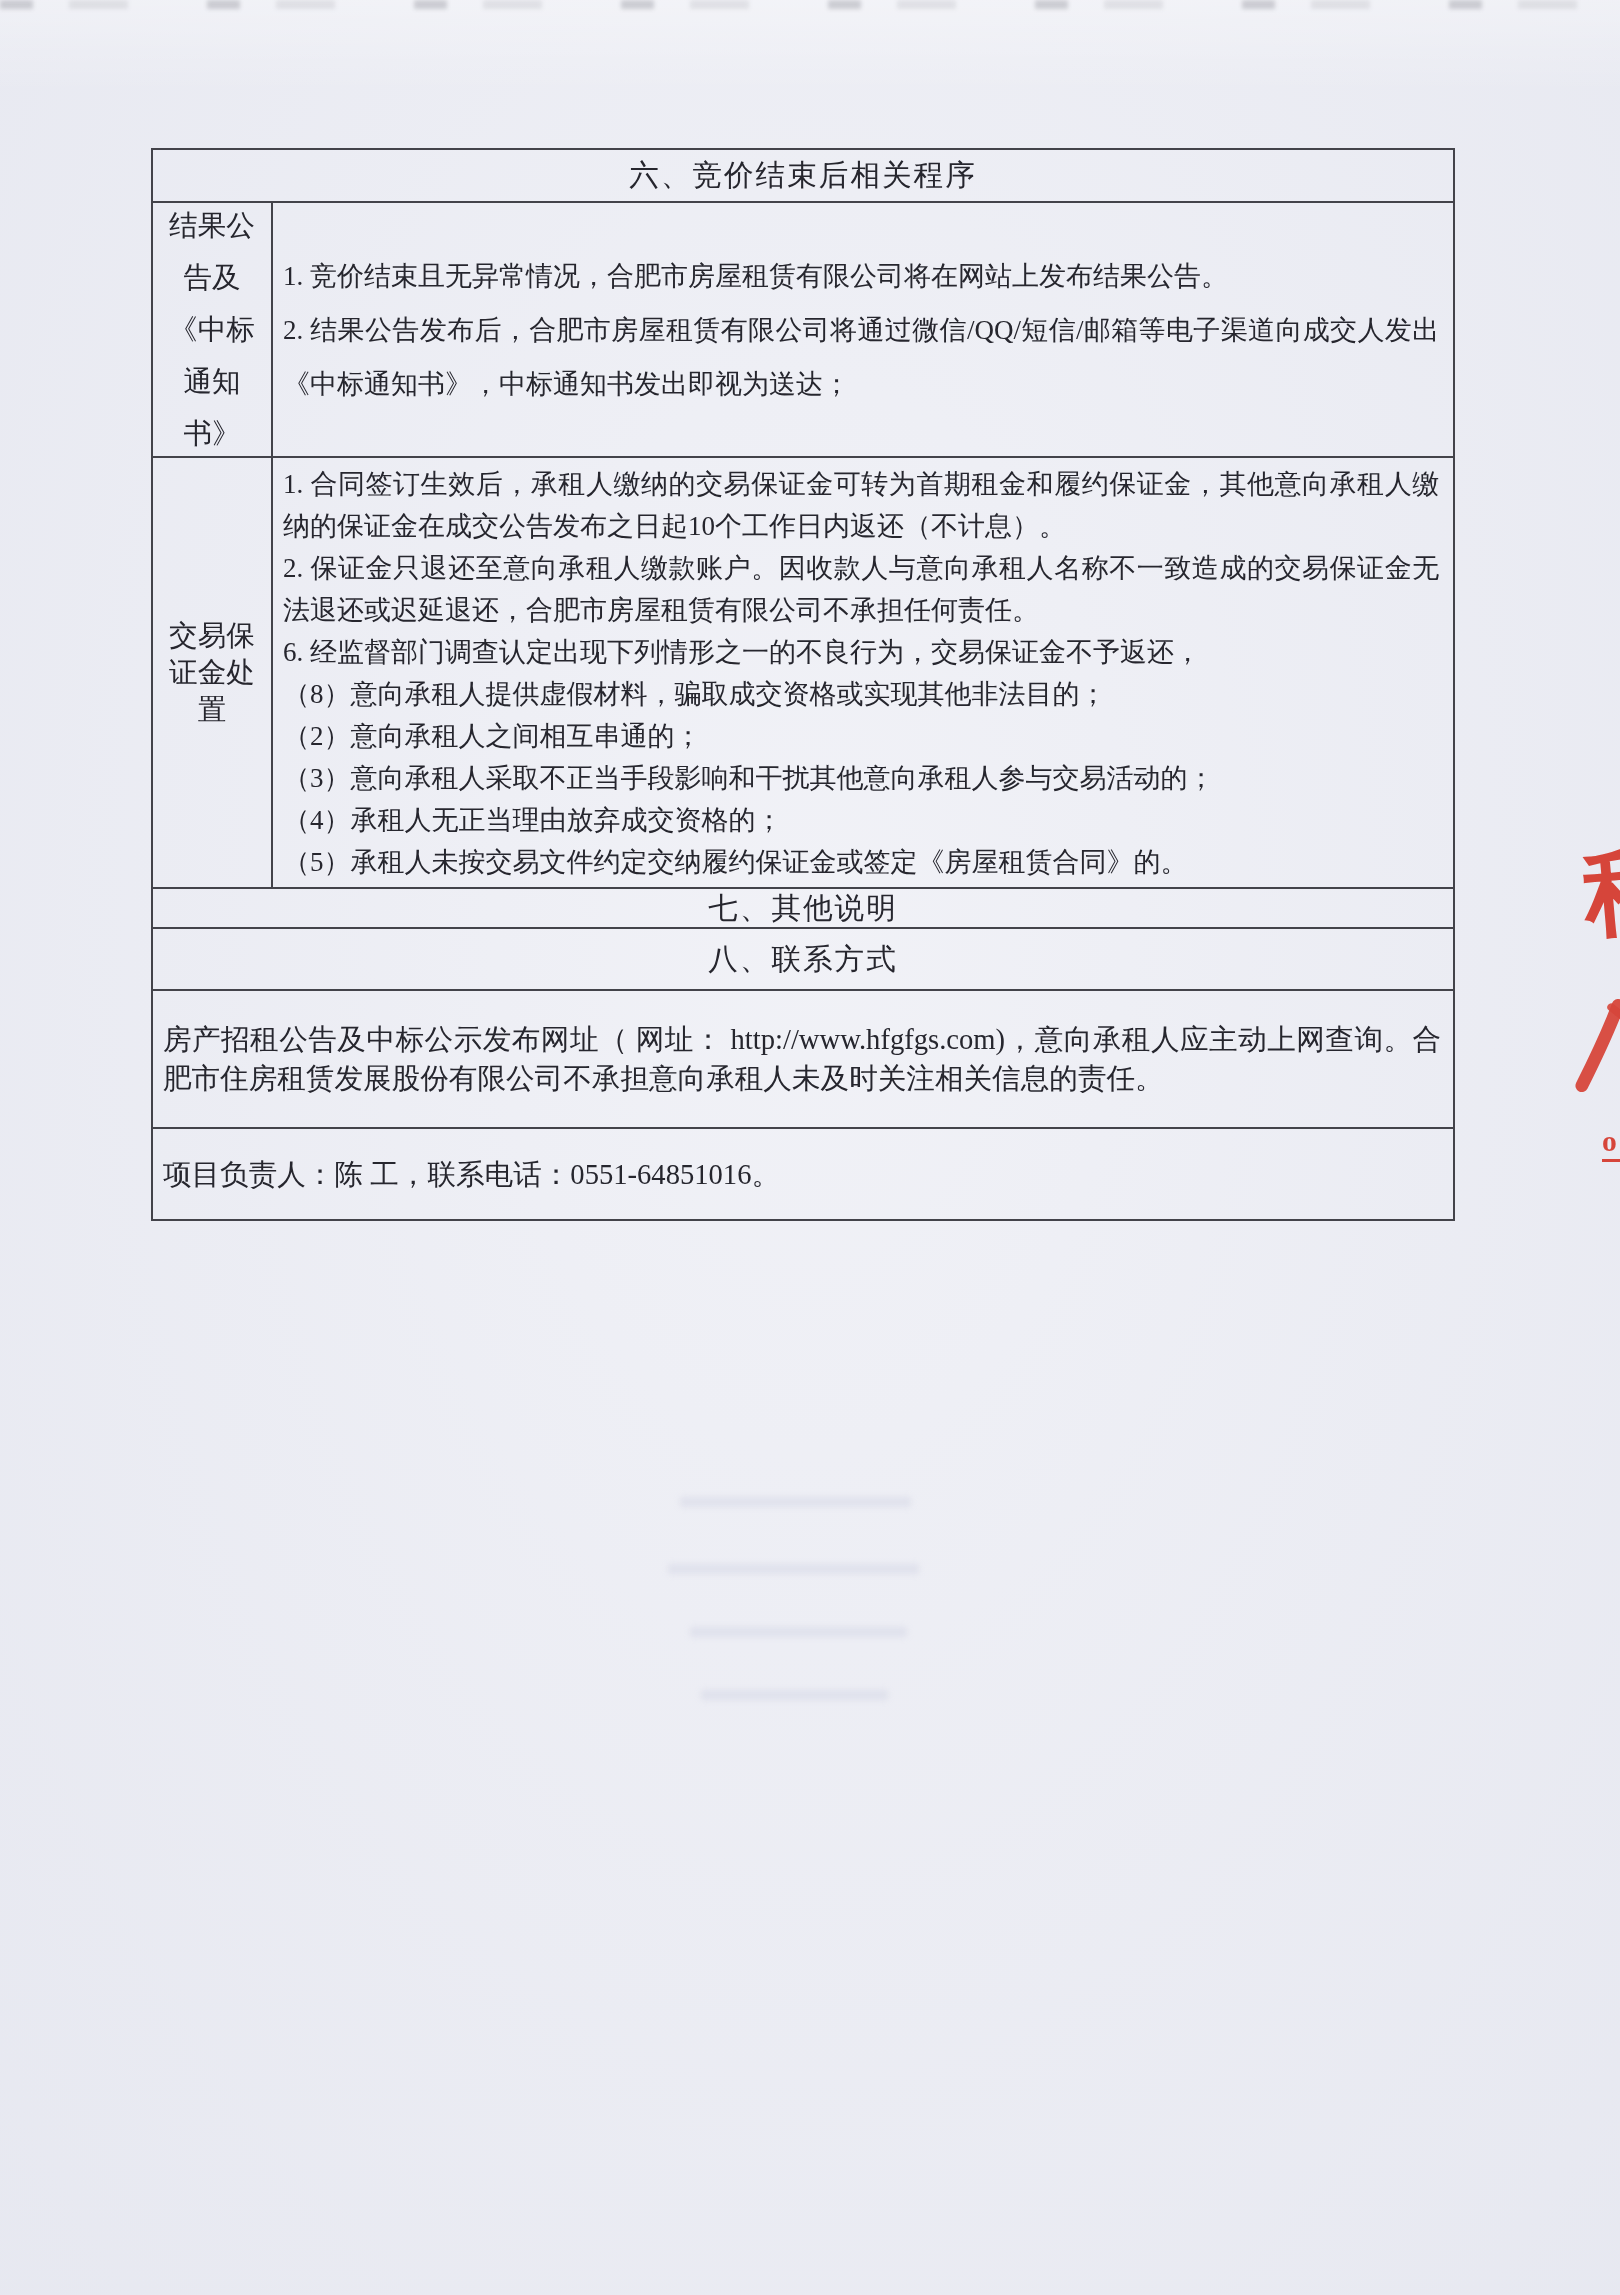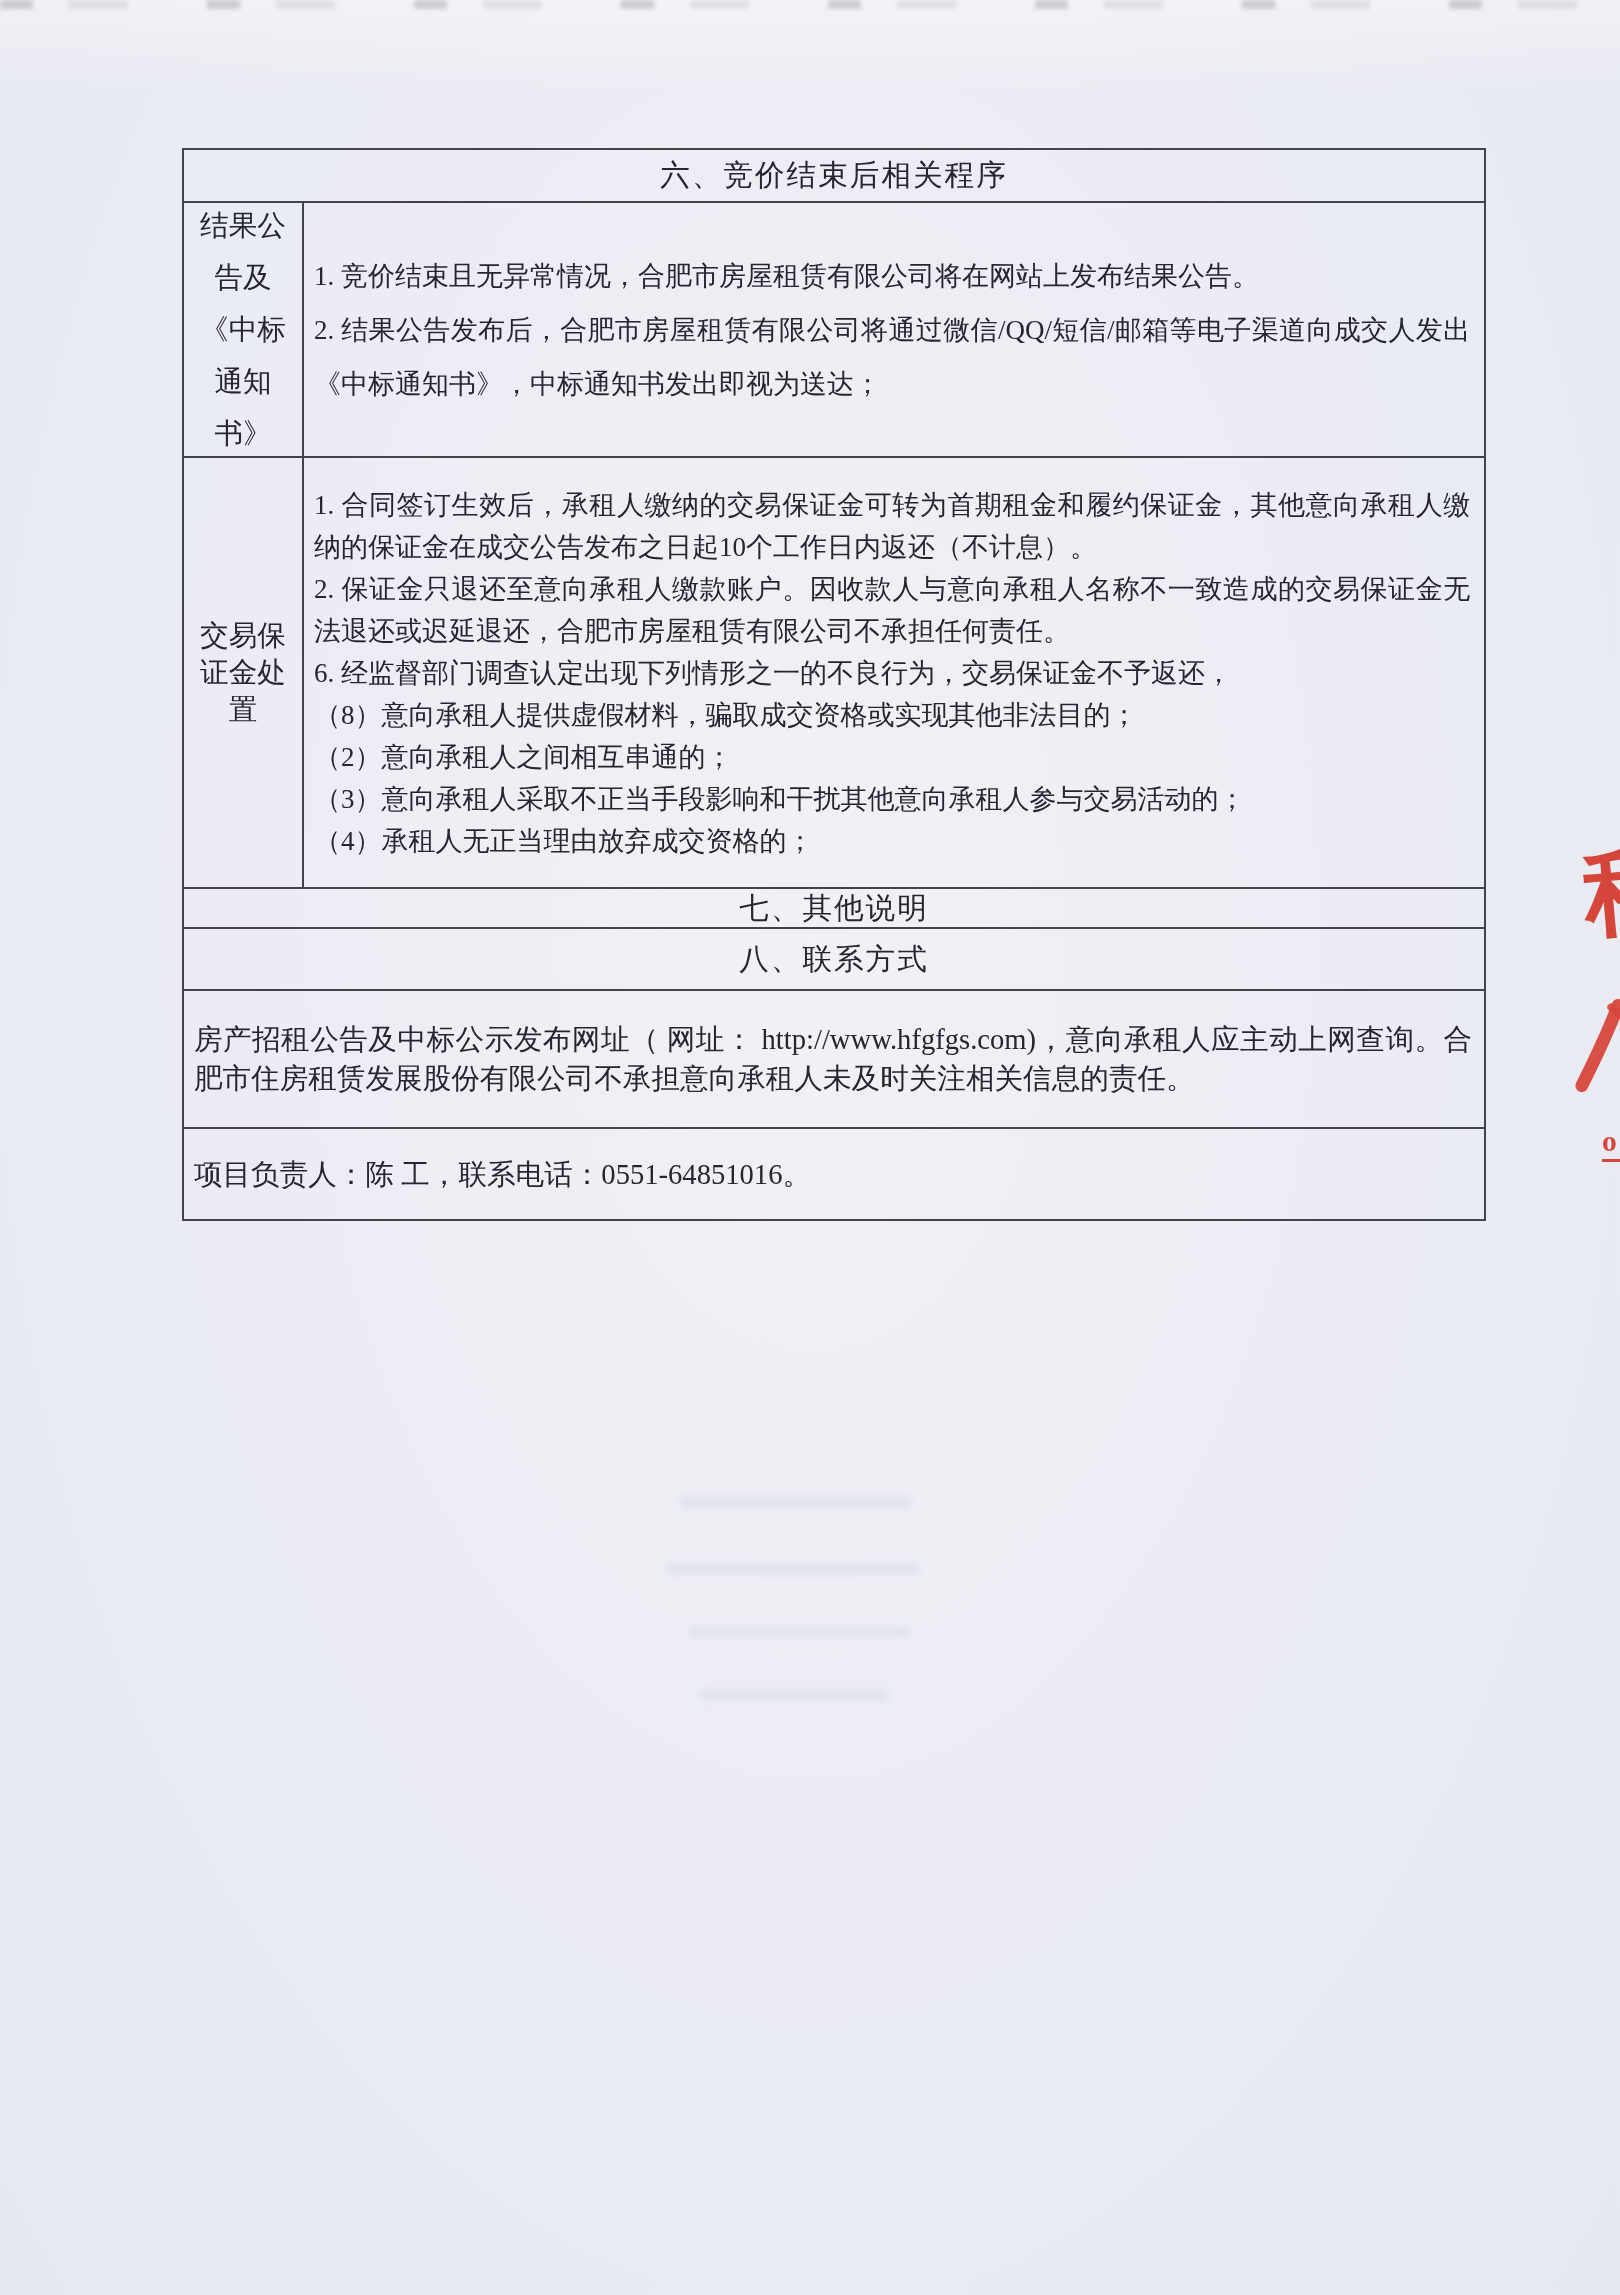--- a/index.html
+++ b/index.html
@@ -17,21 +17,21 @@
   }
   
   .scan-noise{
     position:absolute;left:0;top:0;width:100%;height:8.9px;
     background:repeating-linear-gradient(90deg,
       rgba(60,60,72,.38) 0 33px, rgba(60,60,72,0) 33px 69px,
       rgba(90,90,100,.22) 69px 128px, rgba(90,90,100,0) 128px 207px);
     filter:blur(2px);opacity:.55;
   }
   .table{
-    position:absolute;left:182px;top:148px;width:1304px;
+    position:absolute;left:151px;top:148px;width:1304px;
     border:2px solid #43434a;
     box-sizing:border-box;
     background:transparent;
   }
   .row{box-sizing:border-box;border-top:2px solid #43434a;}
   .row.first{border-top:none;}
   .row.header{
     display:flex;align-items:center;justify-content:center;
     font-size:29.6px;letter-spacing:2px;
   }
@@ -121,20 +121,21 @@
         <div class="lbl-line">置</div>
       </div>
       <div class="content-cell">
         <p>1. 合同签订生效后，承租人缴纳的交易保证金可转为首期租金和履约保证金，其他意向承租人缴纳的保证金在成交公告发布之日起10个工作日内返还（不计息）。</p>
         <p>2. 保证金只退还至意向承租人缴款账户。因收款人与意向承租人名称不一致造成的交易保证金无法退还或迟延退还，合肥市房屋租赁有限公司不承担任何责任。</p>
         <p>6. 经监督部门调查认定出现下列情形之一的不良行为，交易保证金不予返还，</p>
         <p>（8）意向承租人提供虚假材料，骗取成交资格或实现其他非法目的；</p>
         <p>（2）意向承租人之间相互串通的；</p>
         <p>（3）意向承租人采取不正当手段影响和干扰其他意向承租人参与交易活动的；</p>
         <p>（4）承租人无正当理由放弃成交资格的；</p>
+        <p>（5）承租人未按交易文件约定交纳履约保证金或签定《房屋租赁合同》的。</p>
       </div>
     </div>
 
     <div class="row header r-h7">
       <span>七、其他说明</span>
     </div>
 
     <div class="row header r-h8">
       <span>八、联系方式</span>
     </div>

